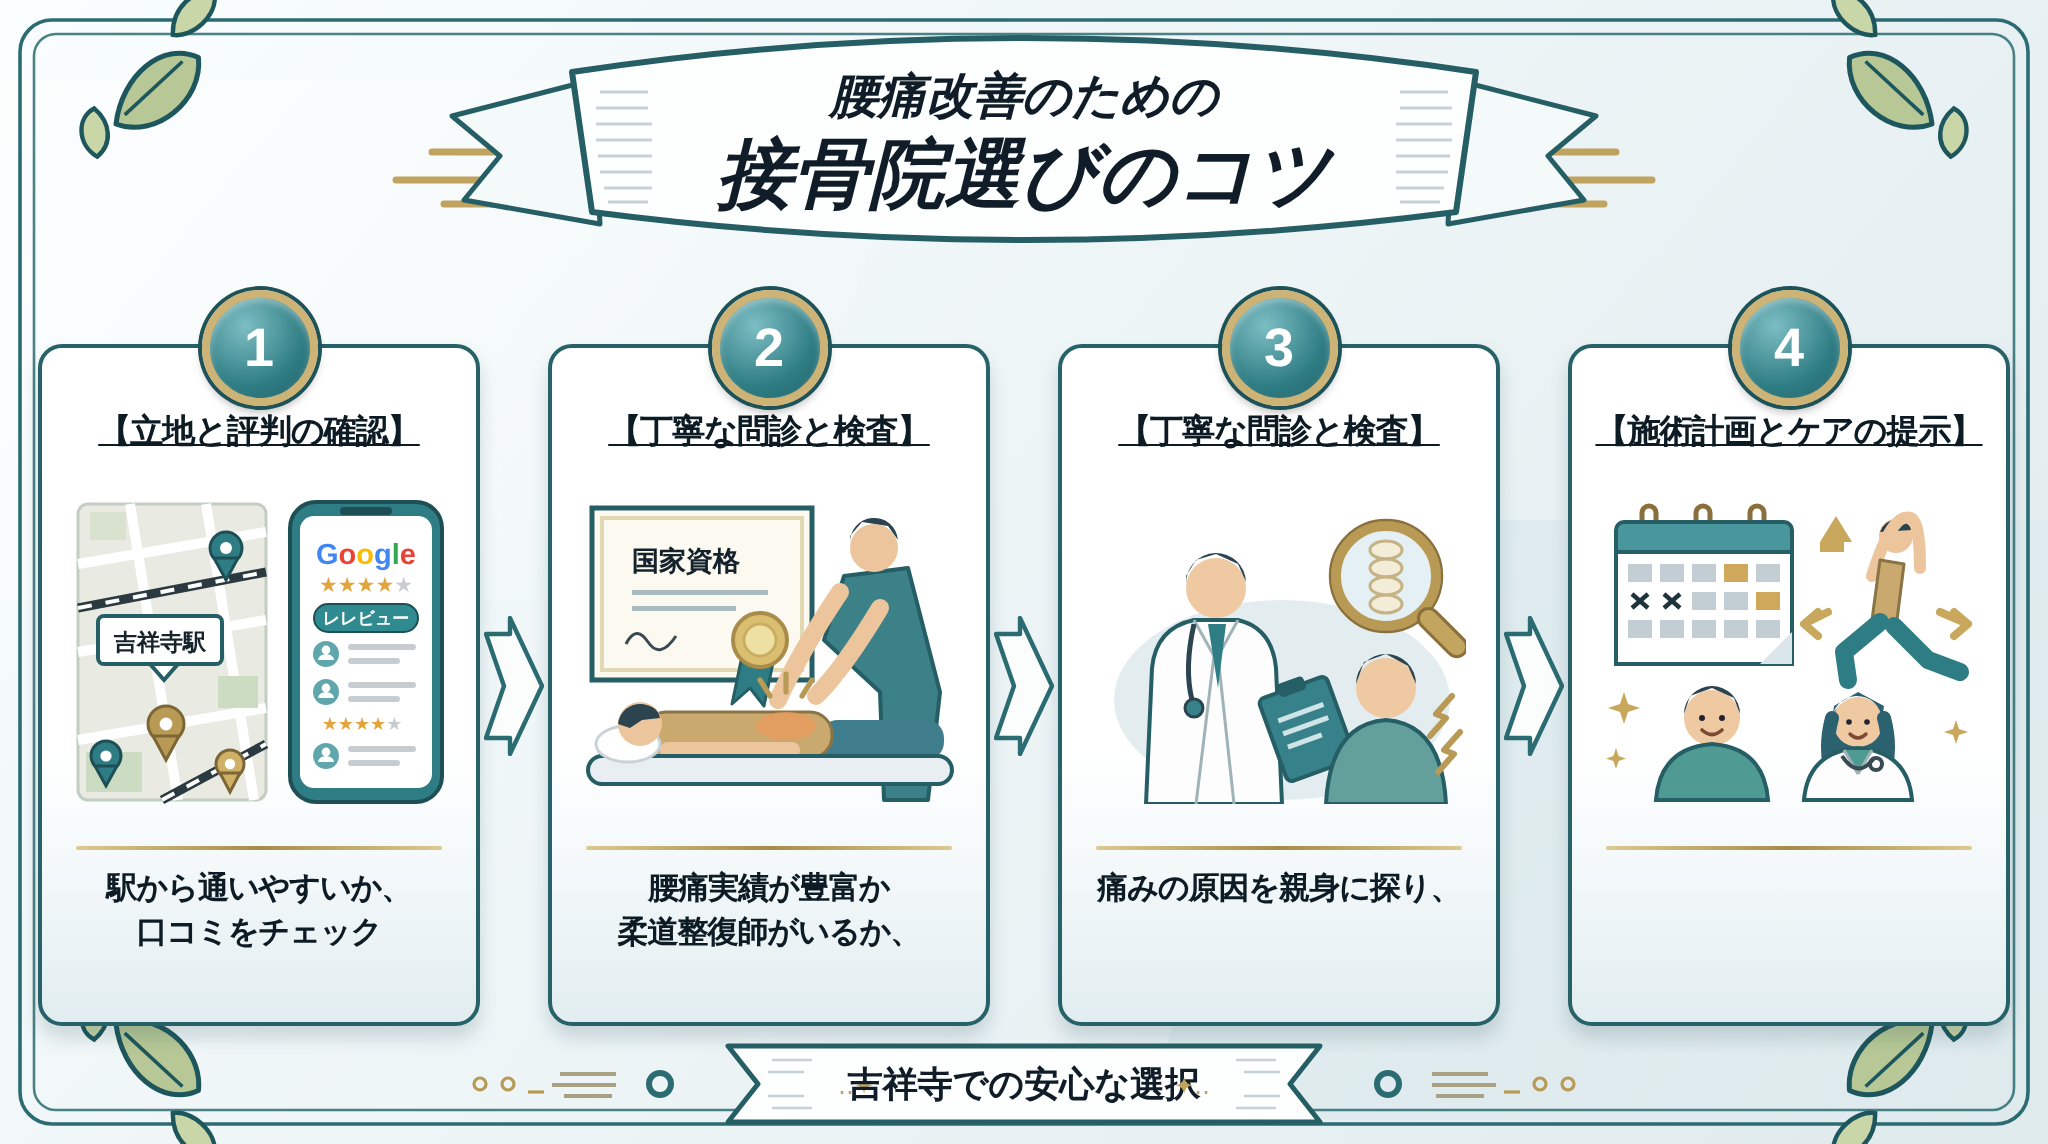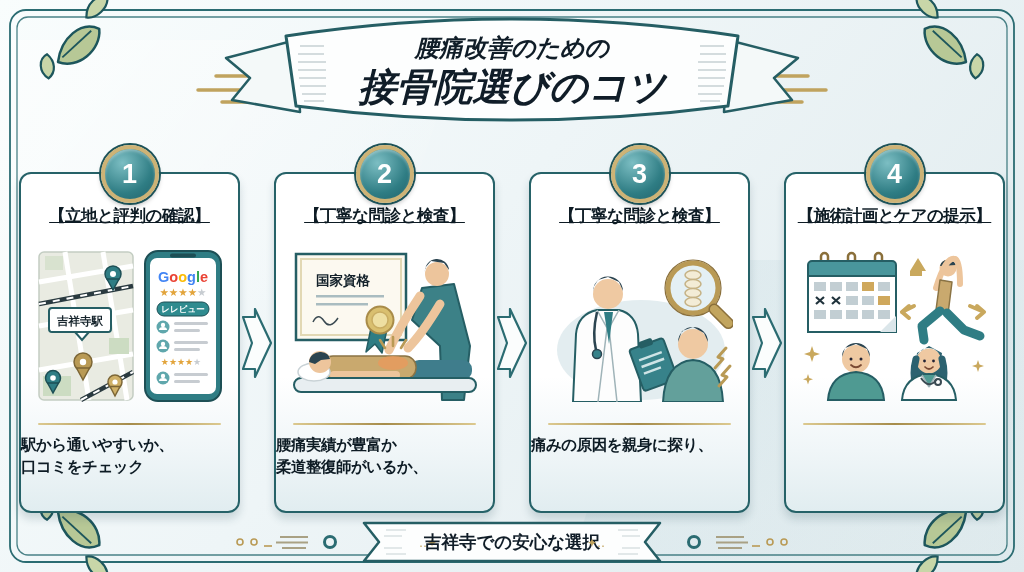--- a/index.html
+++ b/index.html
@@ -25,21 +25,21 @@
     width:50px;height:50px;border-radius:50%;
     background:radial-gradient(circle at 35% 28%,#7cbec3,#2f7d84 62%,#21626a 100%);
     border:4px solid #cdb376;
     box-shadow:0 0 0 2px #1c5258,0 3px 5px rgba(0,0,0,.28),inset 0 2px 3px rgba(255,255,255,.35);
     color:#ffffff;font-size:27px;font-weight:bold;
     display:flex;align-items:center;justify-content:center;z-index:3;
   }
   .card-title{margin-top:31px;text-align:center;font-size:16.5px;font-weight:bold;color:#0d1b24;letter-spacing:-0.5px;text-decoration:underline;}
   .illus{height:194px;display:flex;align-items:center;justify-content:center;margin-top:2px;}
   .divider{width:84%;height:2px;margin:0 auto 9px;background:linear-gradient(90deg,#dcc98f,#a68c4b,#dcc98f);border-radius:1px;}
-  .card-body{text-align:left;font-size:15.5px;font-weight:bold;color:#0d1b24;line-height:1.45;letter-spacing:-0.5px;}
+  .card-body{text-align:center;font-size:15.5px;font-weight:bold;color:#0d1b24;line-height:1.45;letter-spacing:-0.5px;}
   .flow-arrow{width:32px;display:flex;align-items:center;justify-content:center;margin:0 1px;}
   .footer-row{position:absolute;bottom:7px;left:0;right:0;display:flex;align-items:center;justify-content:center;gap:6px;}
   svg text{user-select:none;}
 </style>
 </head>
 <body>
 
 <div class="streak s1"></div>
 <div class="streak s2"></div>
 

